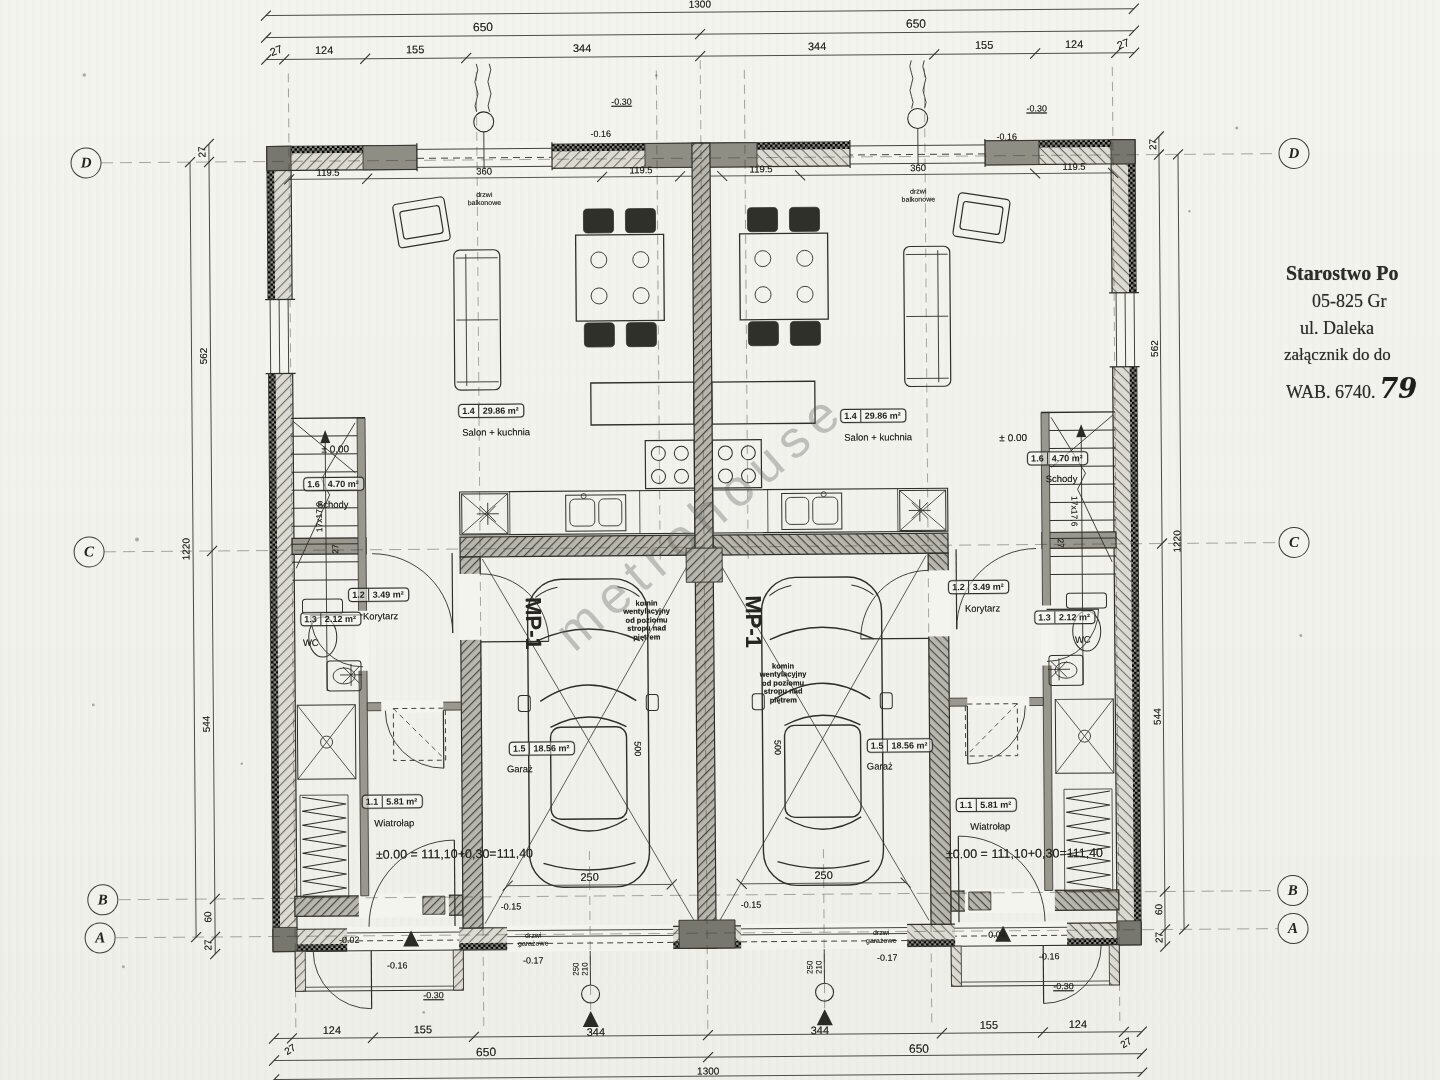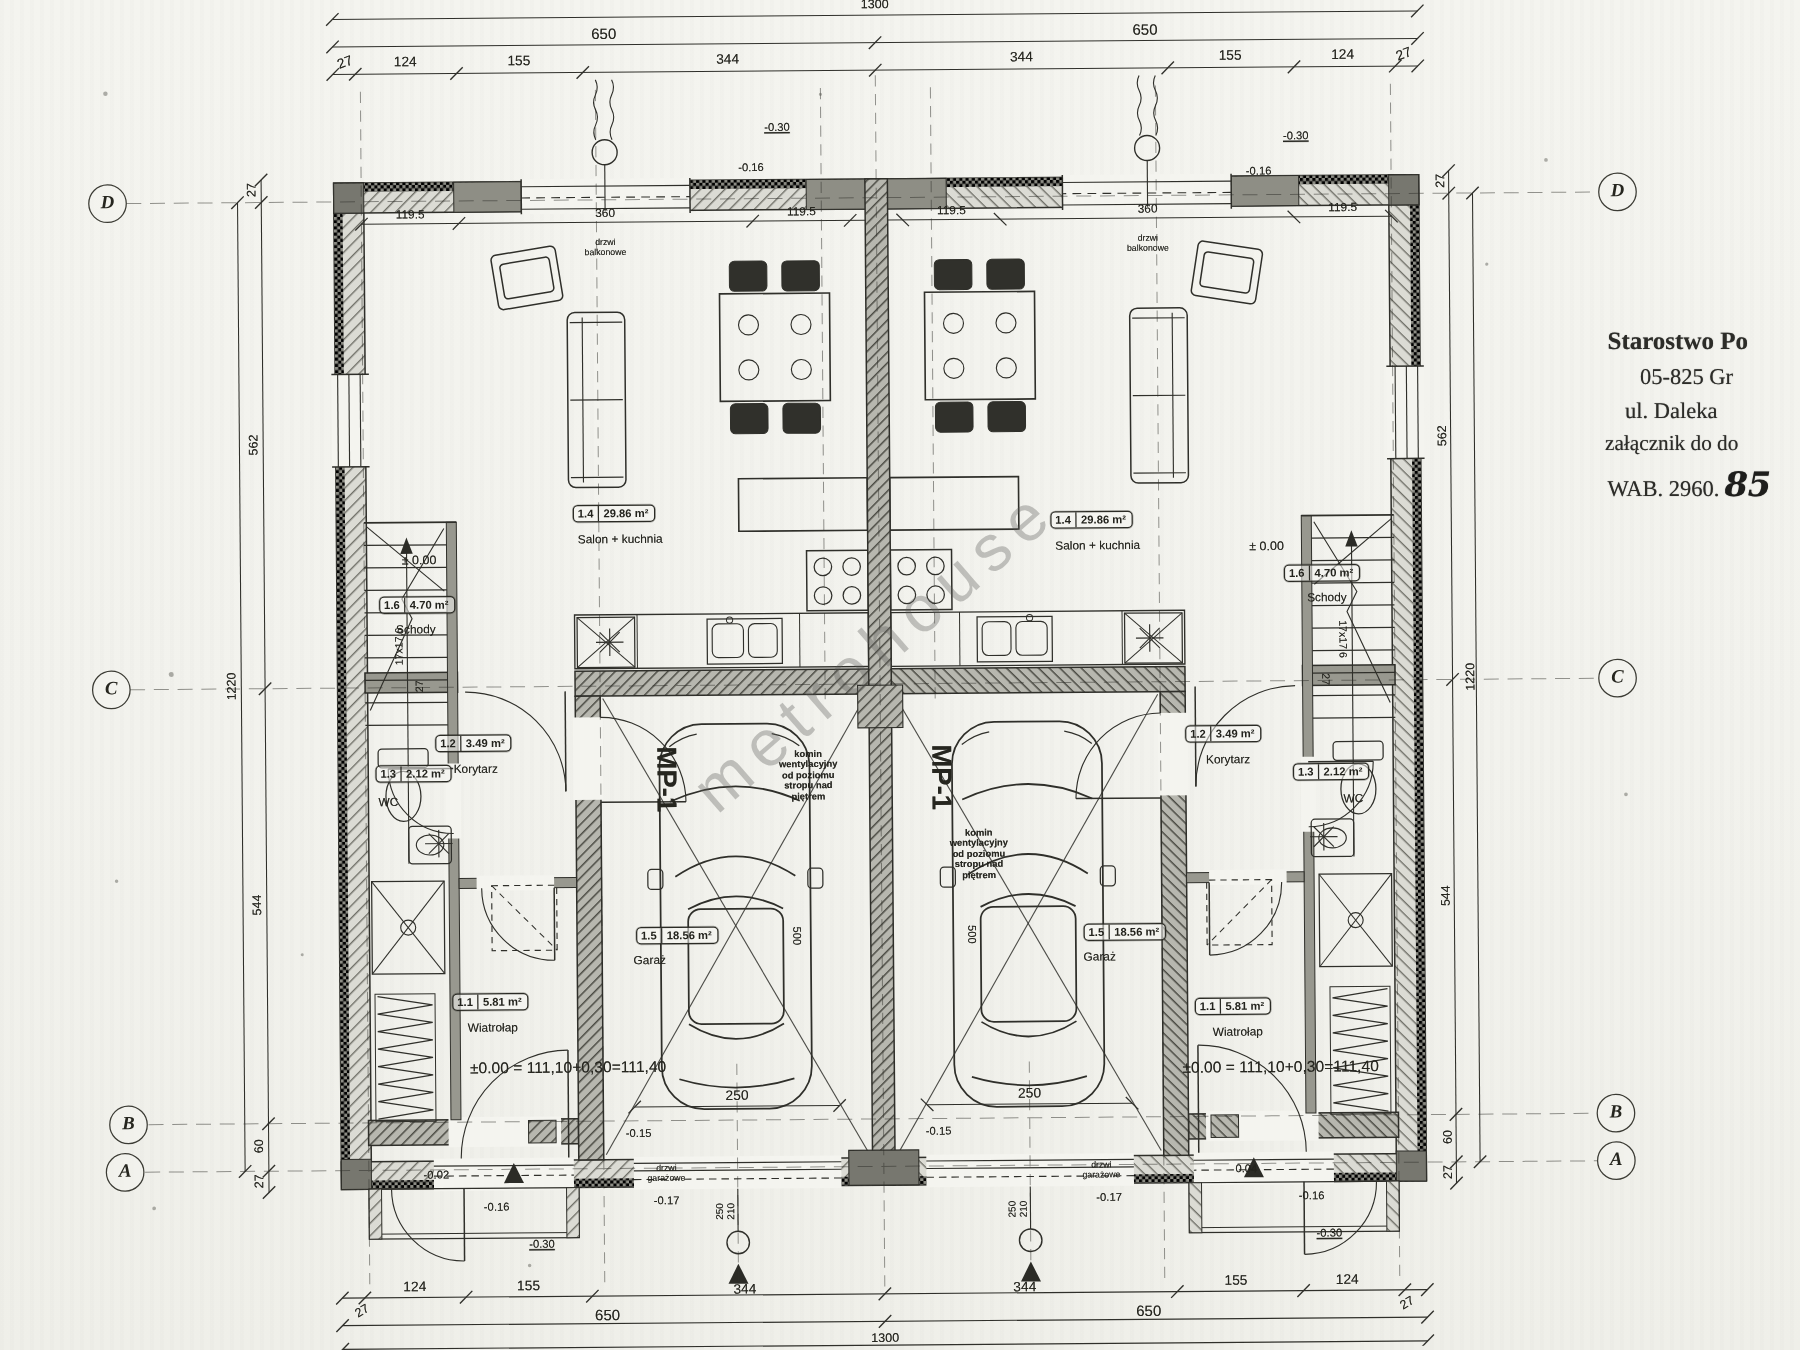--- a/index.html
+++ b/index.html
@@ -495,15 +495,15 @@
 </div>
 
 <div class="watermark">metrohouse</div>
 
 <div class="stamp">
   <div class="s1">Starostwo Po</div>
   <div class="s2">05-825 Gr</div>
   <div class="s3">ul. Daleka</div>
   <div class="s4">załącznik do do</div>
   <div class="s5">
-    <span>WAB. 2960.</span><span class="hand">85</span>
+    <span>WAB. 6740.</span><span class="hand">79</span>
   </div>
 </div>
 
 </body></html>

